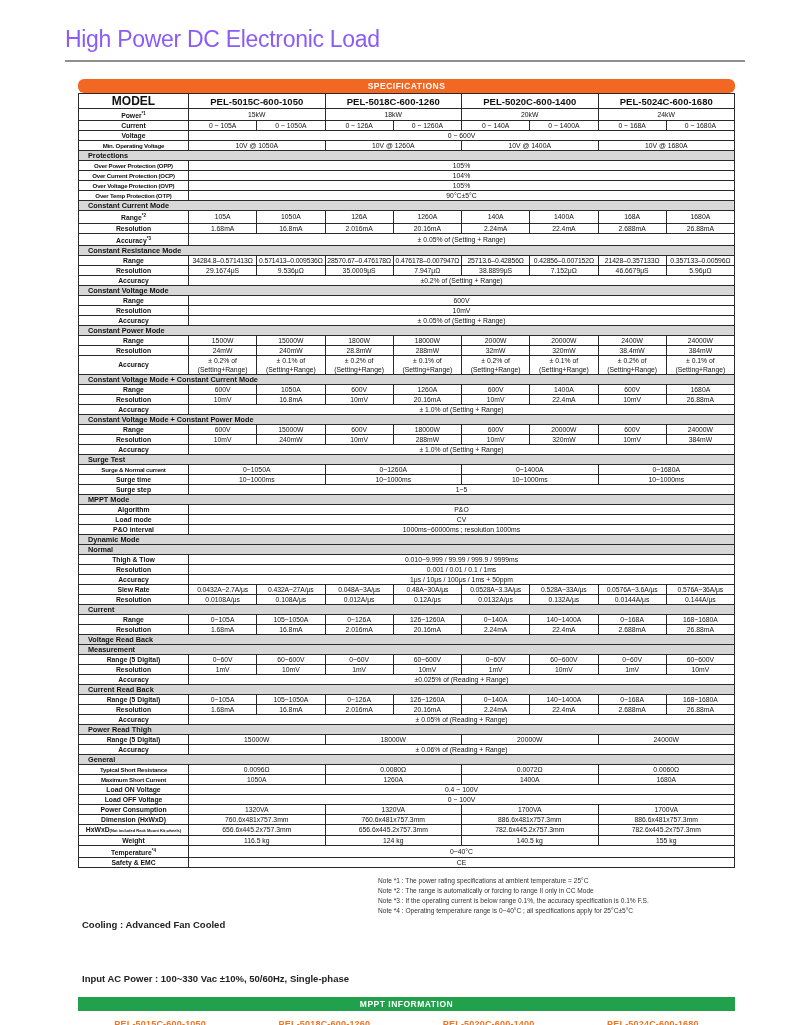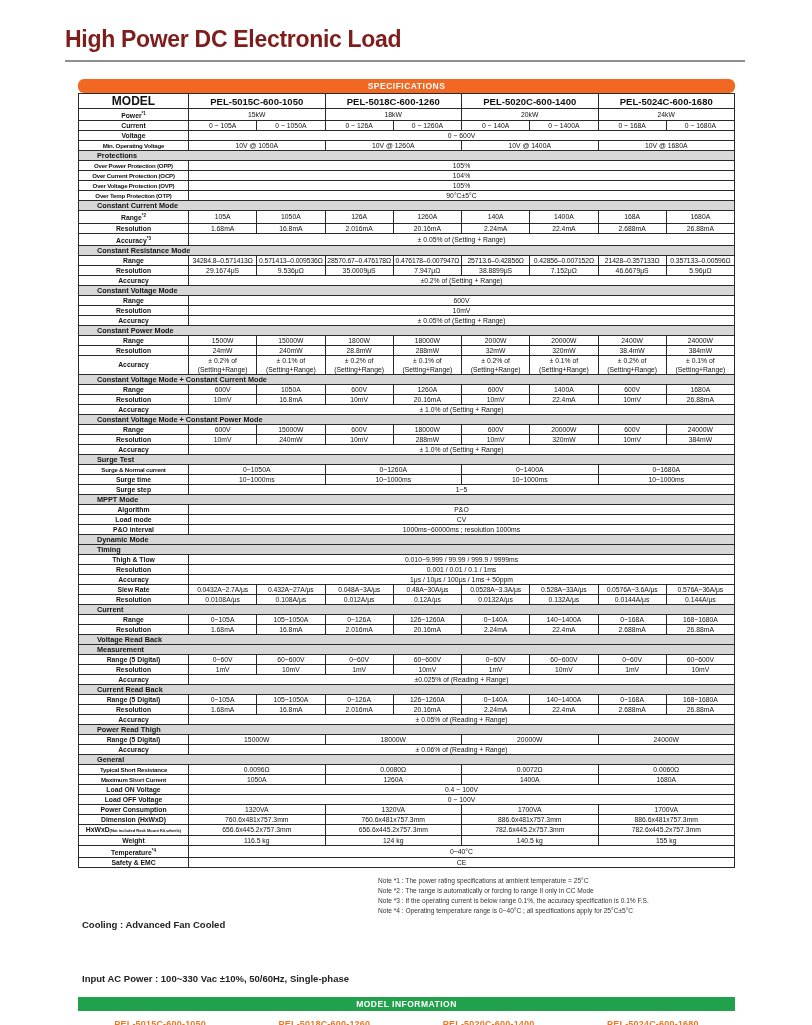--- a/index.html
+++ b/index.html
@@ -4,21 +4,21 @@
 <style>
   * { margin:0; padding:0; box-sizing:border-box; }
   html,body { background:#ffffff; }
   body {
     width:812px; height:1025px;
     font-family:"Liberation Sans", sans-serif;
     color:#111; position:relative; overflow:hidden;
   }
   .page-title {
     margin:26px 0 0 65px; width:680px;
-    font-size:23px; font-weight:bold; color:#7f1d1d;
+    font-size:23px; font-weight:normal; color:#8b5cf6;
     letter-spacing:-0.3px; padding-bottom:7px;
     border-bottom:2px solid #8f8f8f;
   }
   .content { margin:17px 0 0 78px; width:657px; }
 
   .bar {
     width:100%; height:14px; display:flex; align-items:center; justify-content:center;
     color:#fff; font-weight:bold; font-size:8.5px; letter-spacing:0.5px;
   }
   .bar.orange { background:#F26822;border-radius:6px; }
@@ -34,21 +34,21 @@
     font-size:6.8px; line-height:9px; height:10px;
     text-align:center; vertical-align:middle;
     padding:0 1px; overflow:hidden; white-space:nowrap;
   }
   td.lbl { text-align:left; font-weight:bold; font-size:7.2px; padding-left:3px; }
   td.lbl.lbl-sm { font-size:6.1px; letter-spacing:-0.2px; }
   td.lbl sup { font-size:4.5px; vertical-align:super; }
   td.lbl .subnote { font-size:4px; font-weight:bold; }
   tr.section td {
     background:#d8d8d8; text-align:left; font-weight:bold;
-    font-size:7.3px; padding-left:18px;
+    font-size:7.3px; padding-left:9px;
   }
   tr.model-row td { height:15px; font-weight:bold; font-size:9.5px; }
   tr.model-row td.lbl { font-size:12px;margin-top:42px; }
   td.tiny { font-size:5.2px; letter-spacing:-0.1px; }
   td.smallc { font-size:6px; letter-spacing:-0.1px; }
   td.twoline { height:18px; line-height:8px; font-size:6.4px; white-space:normal; }
 
   .foot { display:flex; margin-top:8px; width:657px; }
   .foot-left { width:300px; padding-left:4px; }
   .foot-left .fl-line { font-size:9.5px; font-weight:bold; color:#222; margin-bottom:7px;margin-top:43px; }
@@ -369,21 +369,21 @@
           <td colspan="8">CV</td>
         </tr>
         <tr>
           <td class="lbl">P&amp;O interval</td>
           <td colspan="8">1000ms~60000ms ; resolution 1000ms</td>
         </tr>
         <tr class="section">
           <td colspan="9">Dynamic Mode</td>
         </tr>
         <tr class="section">
-          <td colspan="9">Timing</td>
+          <td colspan="9">Normal</td>
         </tr>
         <tr>
           <td class="lbl">Thigh &amp; Tlow</td>
           <td colspan="8">0.010~9.999 / 99.99 / 999.9 / 9999ms</td>
         </tr>
         <tr>
           <td class="lbl">Resolution</td>
           <td colspan="8">0.001 / 0.01 / 0.1 / 1ms</td>
         </tr>
         <tr>
@@ -582,21 +582,21 @@
       <div class="fl-line">Input AC Power : 100~330 Vac ±10%, 50/60Hz, Single-phase</div>
     </div>
     <div class="foot-right" id="notes-list">
         <div class="note">Note *1 : The power rating specifications at ambient temperature = 25°C</div>
         <div class="note">Note *2 : The range is automatically or forcing to range II only in CC Mode</div>
         <div class="note">Note *3 : If the operating current is below range 0.1%, the accuracy specification is 0.1% F.S.</div>
         <div class="note">Note *4 : Operating temperature range is 0~40°C ; all specifications apply for 25°C±5°C</div>
       </div>
   </div>
 
-  <div class="bar green">MODEL INFORMATION</div>
+  <div class="bar green">MPPT INFORMATION</div>
   <div class="order-grid" id="order-grid">
       <div class="order-item">
         <div class="order-model">PEL-5015C-600-1050</div>
         <div class="cab-wrap">
           <div style="display: flex; flex-direction: column; align-items: center;">
             <div class="cabinet">
               <div class="cab-top">
                 <div class="cab-screen"></div>
               </div>
             </div>

